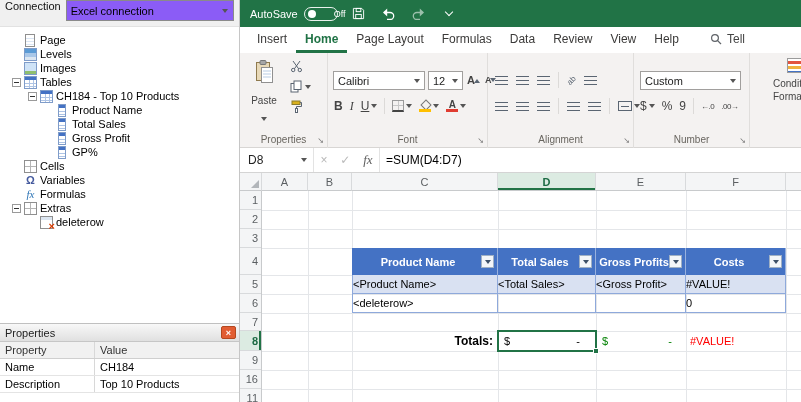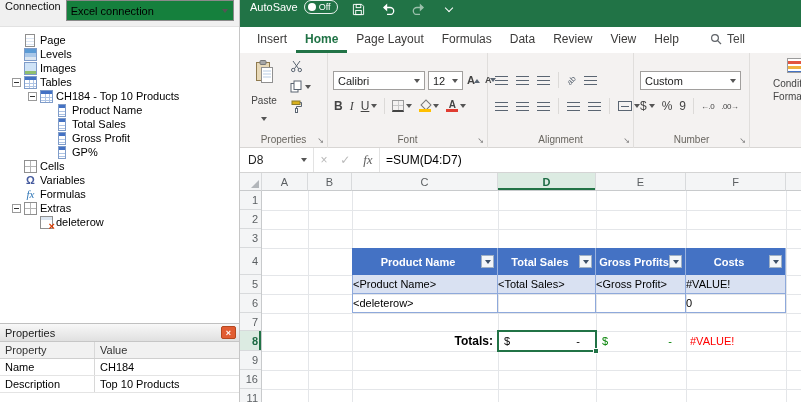--- a/index.html
+++ b/index.html
@@ -5,21 +5,21 @@
   html,body{margin:0;padding:0;}
   .stage{position:relative;width:801px;height:402px;overflow:hidden;background:#fff;
          font-family:"Liberation Sans","DejaVu Sans",sans-serif;font-size:11px;color:#000;}
   .stage *{box-sizing:border-box;}
 
   
   .leftpanel{position:absolute;left:0;top:0;width:240px;height:402px;background:#fff;border-right:1px solid #c6c6c6;}
   .connbar{position:absolute;left:0;top:0;width:100%;height:27px;background:#f0f0f0;border-bottom:1px solid #e2e2e2;
            display:flex;gap:5px;padding:0 5px;}
   .connlabel{font-size:11px;color:#111;white-space:nowrap;}
-  .connselect{flex:1;height:21px;background:#15803d;border:1px solid #8a8a8a;display:flex;align-items:center;
+  .connselect{flex:1;height:21px;background:#8b5cf6;border:1px solid #8a8a8a;display:flex;align-items:center;
               font-size:11px;padding:0 20px 0 4px;position:relative;cursor:default;}
   .connselect .ddz{position:absolute;right:0;top:0;bottom:0;width:17px;display:flex;align-items:center;justify-content:center;}
   .tri{width:0;height:0;border-left:3.5px solid transparent;border-right:3.5px solid transparent;border-top:4px solid #555;display:inline-block;}
 
   .tree{position:absolute;left:0;top:30px;right:0;bottom:79px;overflow:hidden;padding-top:3px;}
   .ti{display:flex;align-items:center;height:14px;font-size:11px;white-space:nowrap;}
   .l1{padding-left:12px}.l2{padding-left:28px}.l3{padding-left:44px}
   .exp{width:9px;height:9px;border:1px solid #9a9a9a;background:#fff;margin-right:3px;flex:none;position:relative;}
   .exp::before{content:"";position:absolute;left:1px;right:1px;top:3px;height:1px;background:#333;}
   .stub{width:12px;flex:none;}
@@ -49,25 +49,25 @@
                color:#fff;display:flex;align-items:center;justify-content:center;font-size:9px;font-weight:bold;cursor:default;}
   .props-close::before{content:"\00D7";}
   .prow{display:flex;align-items:center;height:17px;border-bottom:1px solid #e4e4e4;font-size:11px;}
   .prow .pc1{width:95px;padding-left:5px;border-right:1px solid #d8d8d8;height:100%;display:flex;align-items:center;}
   .prow .pc2{flex:1;padding-left:5px;height:100%;display:flex;align-items:center;}
   .phead{background:#f1f1f1;border-bottom:1px solid #cfcfcf;color:#333;}
 
   
   .excel{position:absolute;left:240px;top:0;width:561px;height:402px;overflow:hidden;background:#fff;}
 
-  .titlebar{position:absolute;left:0;top:0;right:0;height:27px;background:#217346;display:flex;align-items:flex-start;
+  .titlebar{position:absolute;left:0;top:0;right:0;height:27px;background:#217346;display:flex;align-items:center;
             gap:12px;padding-left:10px;color:#fff;}
   .autosave{display:flex;align-items:center;gap:6px;font-size:11px;}
   .toggle{width:34px;height:14px;border:1px solid rgba(255,255,255,.9);border-radius:8px;display:flex;align-items:center;
-          gap:3px;padding:0 3px;cursor:default;}
+          gap:18px;padding:0 3px;cursor:default;}
   .knob{width:8px;height:8px;border-radius:50%;background:#fff;flex:none;}
   .tstate{font-size:9px;color:#fff;}
   .tbi{display:flex;align-items:center;justify-content:center;width:18px;height:18px;cursor:default;}
   .dim{opacity:.55;}
   .chev{width:6px;height:6px;border-right:1.5px solid #fff;border-bottom:1.5px solid #fff;transform:rotate(45deg);margin-top:-3px;}
 
   .tabs{position:absolute;left:0;top:27px;right:0;height:26px;background:#fff;display:flex;align-items:flex-end;padding-left:8px;}
   .tab{padding:6px 9px 7px;font-size:12px;color:#3b3a39;cursor:default;white-space:nowrap;}
   .tab.active{color:#217346;font-weight:bold;box-shadow:inset 0 -3px 0 #217346;}
   .tellme{display:flex;align-items:center;gap:5px;margin-left:22px;padding-bottom:7px;color:#444;font-size:12px;white-space:nowrap;}

